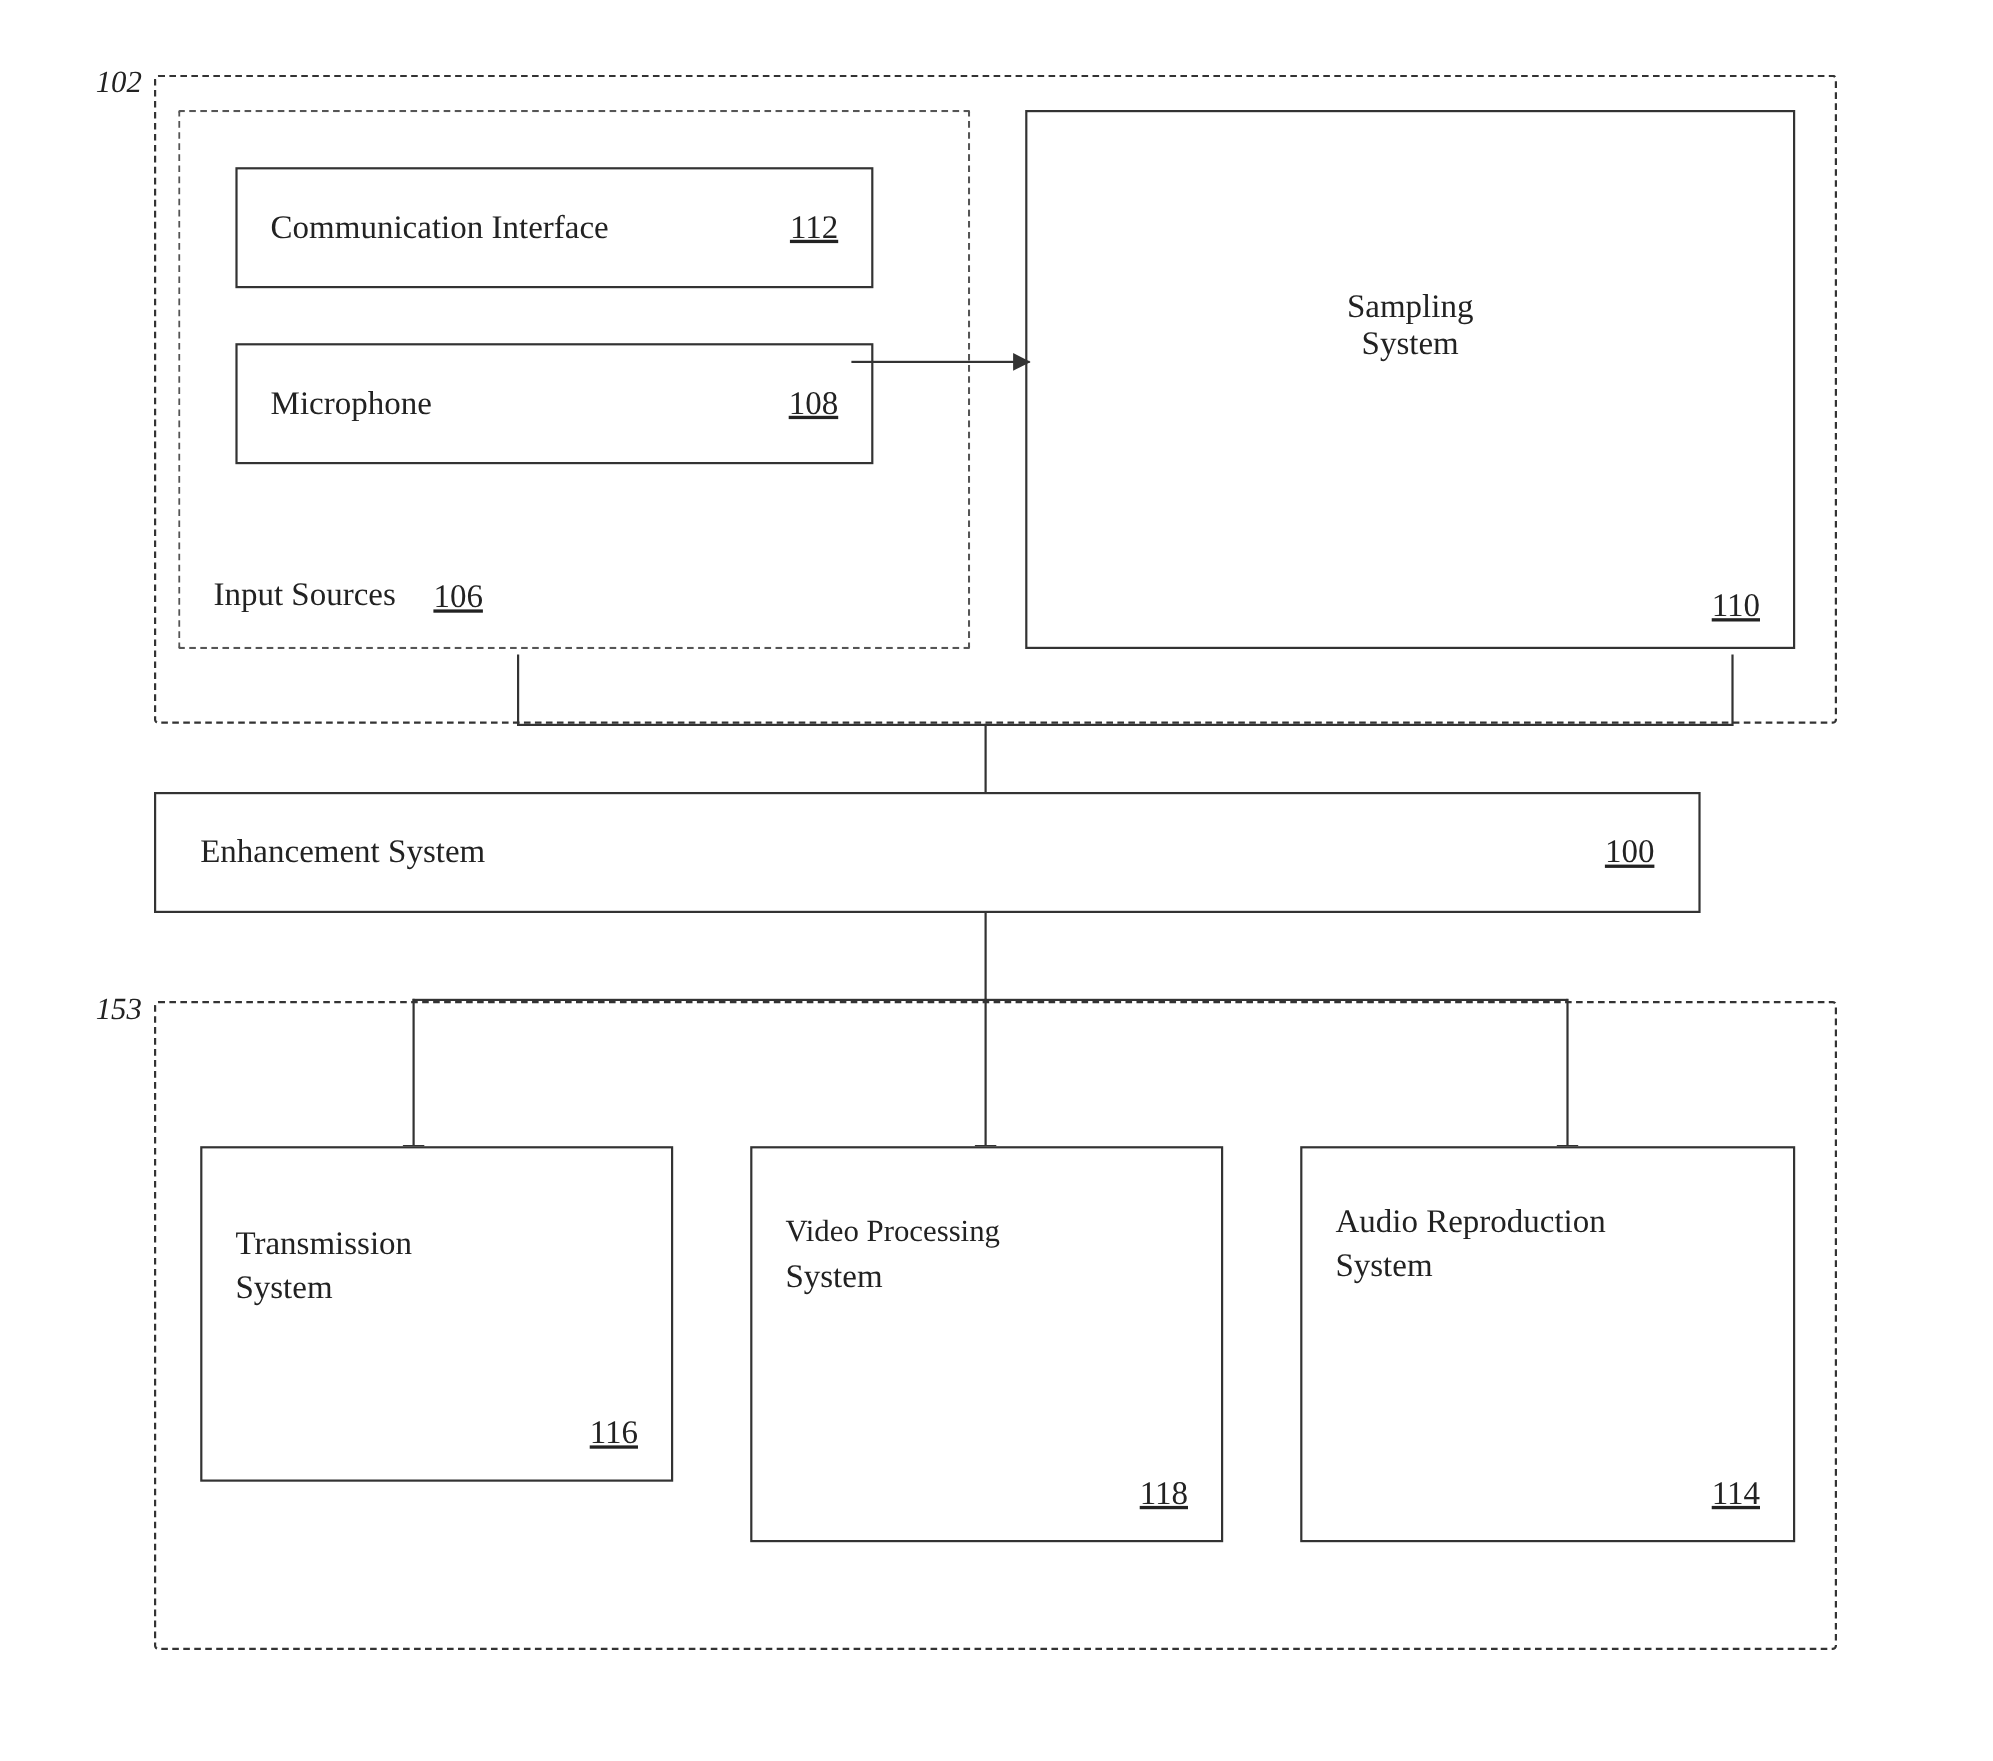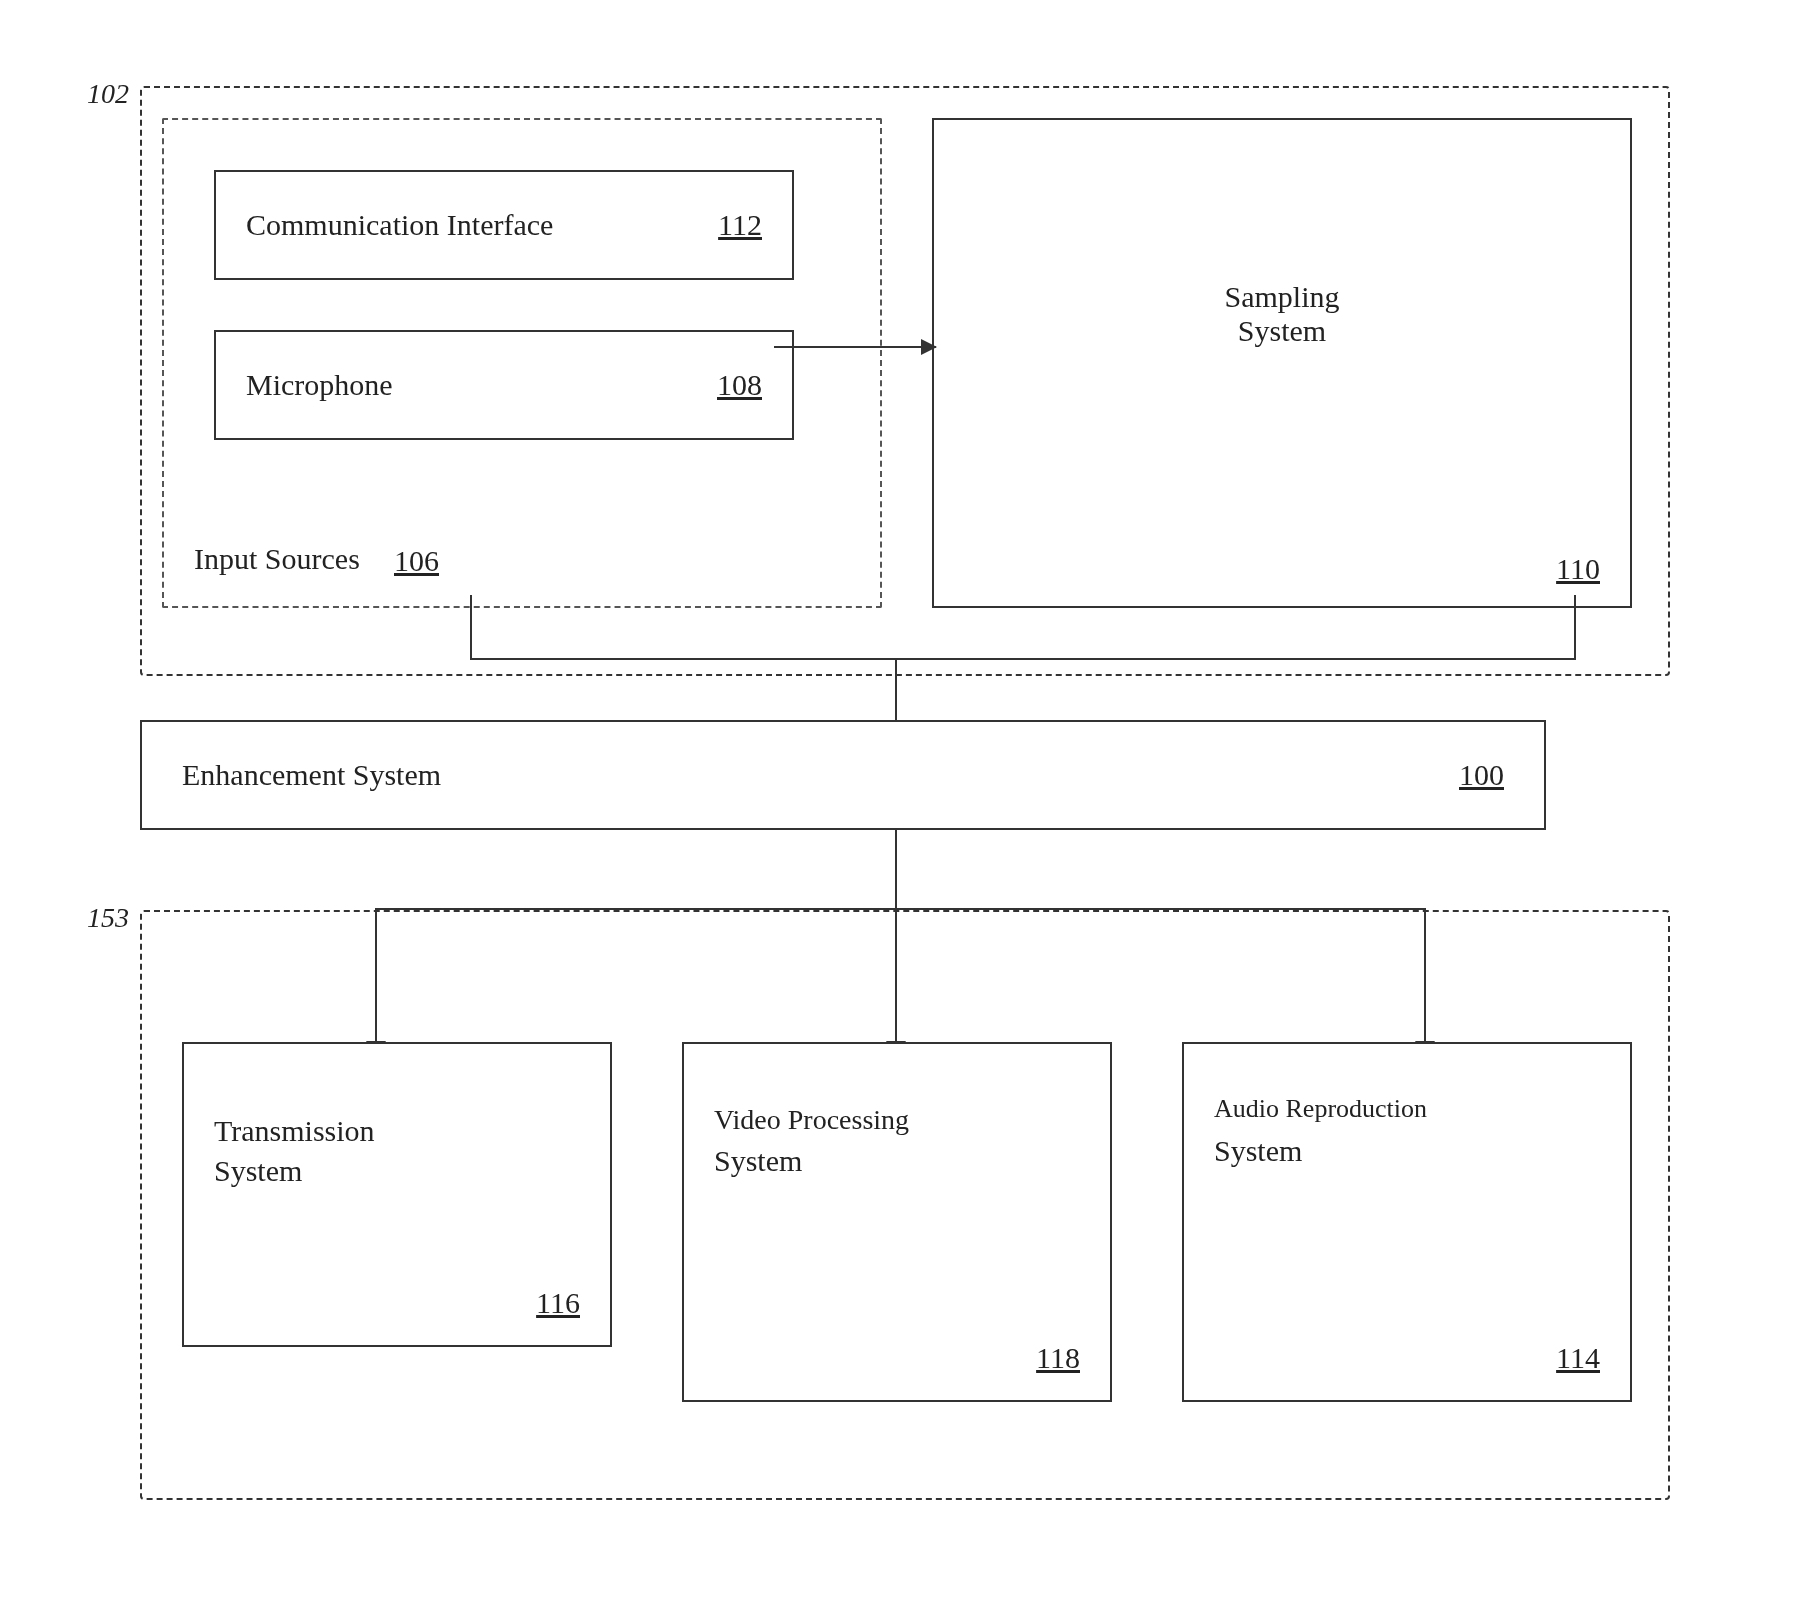--- a/index.html
+++ b/index.html
@@ -16,21 +16,21 @@
       position: absolute;
       top: 40px;
       left: 80px;
       width: 1650px;
       height: 1530px;
     }
 
     
     .box-102 {
       position: absolute;
-      top: 46px;
+      top: 28px;
       left: 60px;
       width: 1530px;
       height: 590px;
       border: 2.5px dashed #333;
       border-radius: 4px;
     }
 
     .label-102 {
       position: absolute;
       top: -10px;
@@ -345,21 +345,21 @@
       width: 450px;
       height: 360px;
       border: 2px solid #333;
       background: #fff;
     }
 
     .box-114-name {
       position: absolute;
       top: 50px;
       left: 30px;
-      font-size: 26px;
+      font-size: 30px;
       color: #222;
     }
 
     .box-114-name2 {
       position: absolute;
       top: 90px;
       left: 30px;
       font-size: 30px;
       color: #222;
     }

